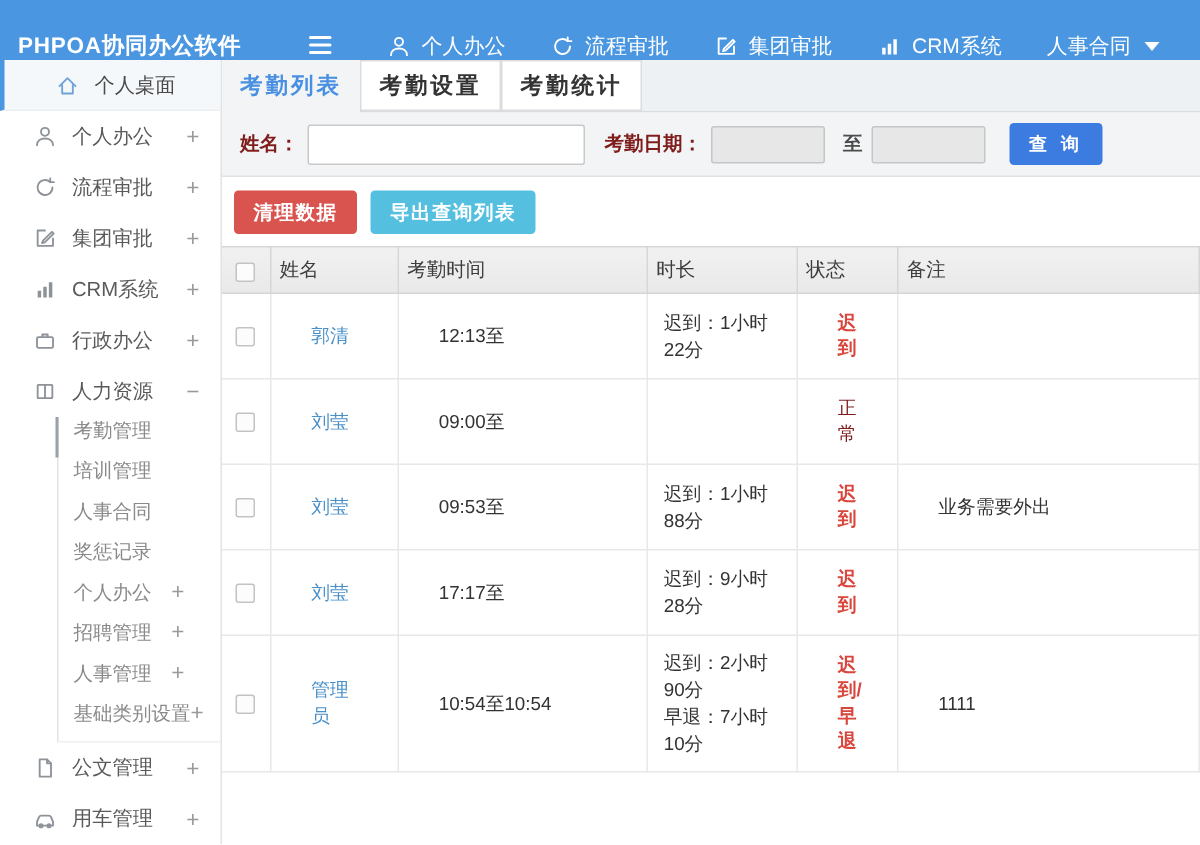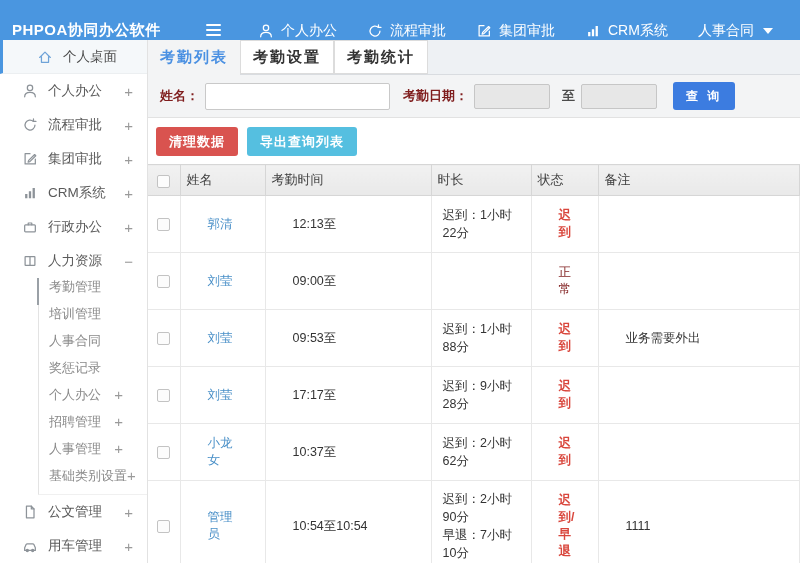--- a/index.html
+++ b/index.html
@@ -287,28 +287,20 @@
           <tr>
             <td class="c-check"><input type="checkbox" style=""></td>
             <td><a class="name-link">刘莹</a></td>
             <td>17:17至</td>
             <td class="c-dur">迟到：9小时28分</td>
             <td class="c-status red">迟到</td>
             <td></td>
           </tr>
           <tr>
             <td class="c-check"><input type="checkbox" style=""></td>
-            <td><a class="name-link">小龙女</a></td>
-            <td>10:37至</td>
-            <td class="c-dur">迟到：2小时62分</td>
-            <td class="c-status red">迟到</td>
-            <td></td>
-          </tr>
-          <tr>
-            <td class="c-check"><input type="checkbox" style=""></td>
             <td><a class="name-link">管理员</a></td>
             <td>10:54至10:54</td>
             <td class="c-dur">迟到：2小时90分
 早退：7小时10分</td>
             <td class="c-status red">迟到/早退</td>
             <td>1111</td>
           </tr>
 
         </tbody>
       </table>

